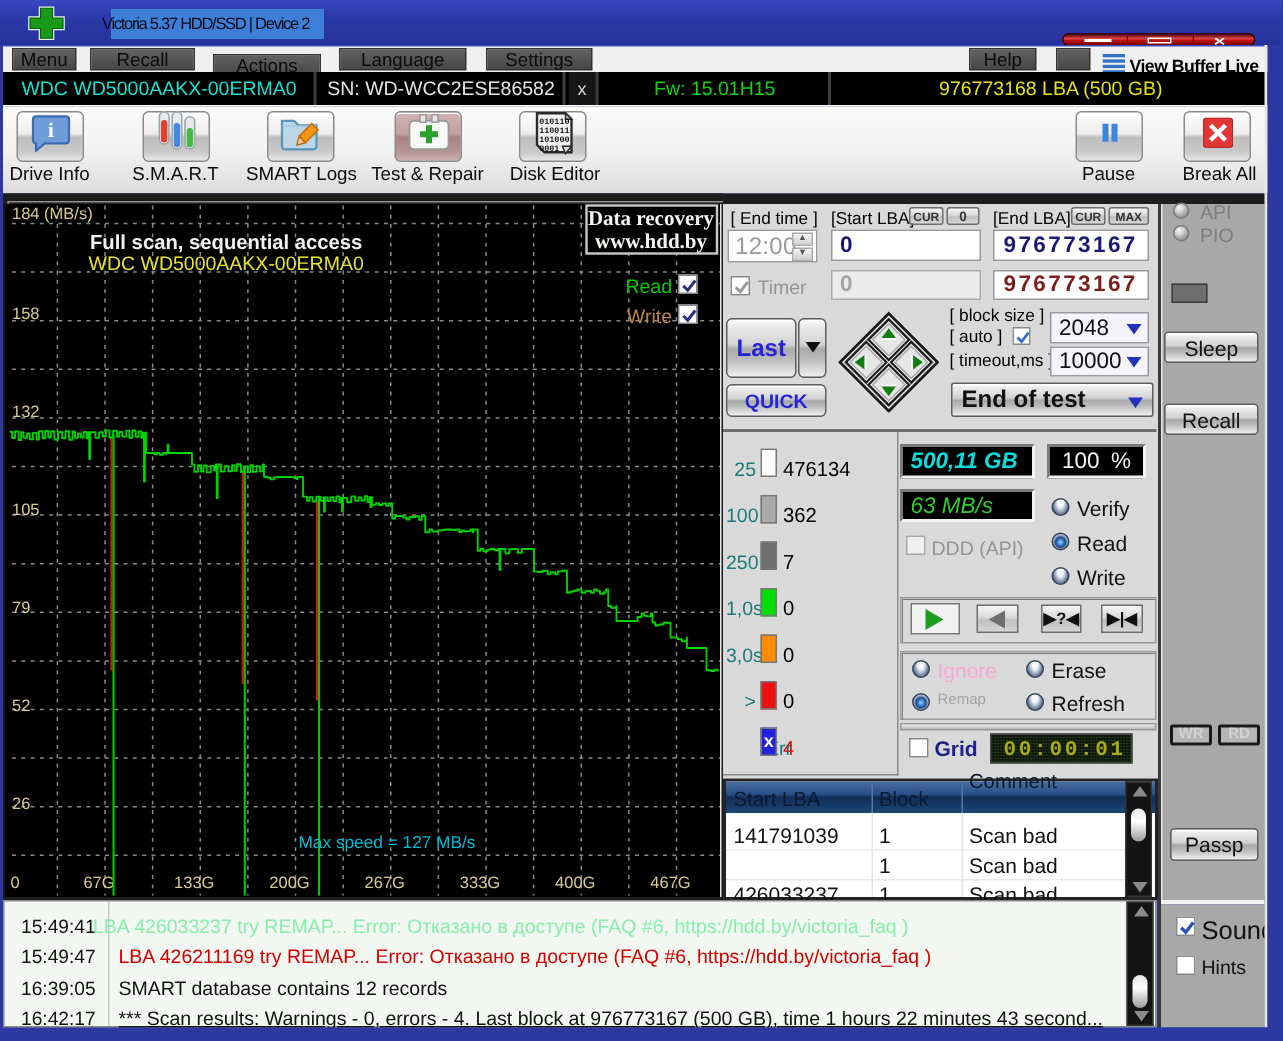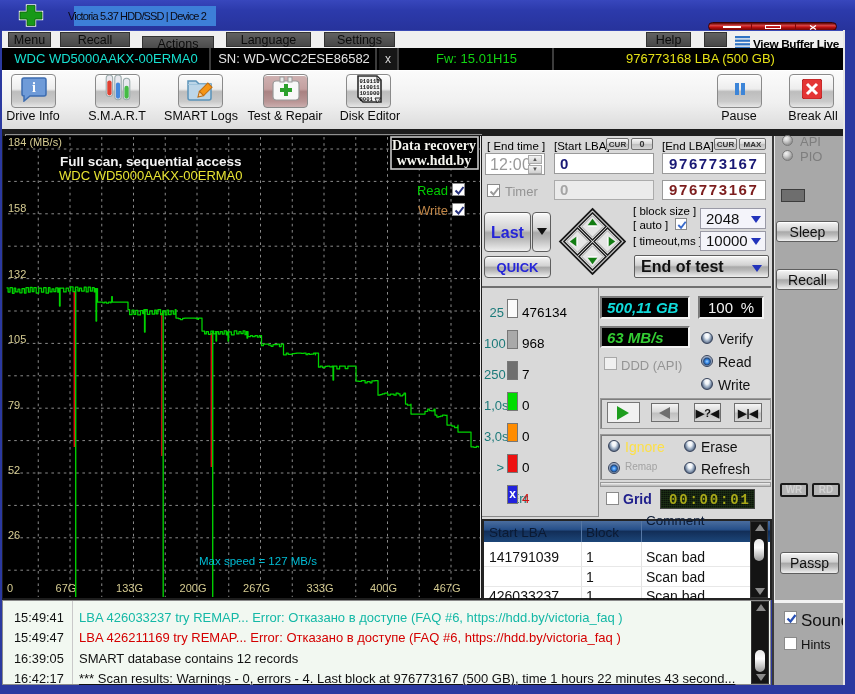--- a/index.html
+++ b/index.html
@@ -300,21 +300,21 @@
   <div style="position:absolute;right:6px;top:9px;width:0;height:0;border-left:5px solid transparent;border-right:5px solid transparent;border-top:7px solid #2233bb;"></div>
   </div>
 
 <div class="abs" style="left:482px;top:286px;width:289px;height:2px;background:#707070;"></div>
 <div class="abs" style="left:482px;top:288px;width:117px;height:229px;background:#d9d9d9;border-right:1px solid #8a8a8a;border-bottom:1px solid #8a8a8a;"></div>
 <div class="abs" style="left:484px;top:305px;width:20px;text-align:right;font-size:13px;color:#1c7a7a;">25</div>
 <div class="abs" style="left:507px;top:299px;width:11px;height:19px;background:#fafafa;border:1px solid #777;"></div>
 <div class="abs" style="left:522px;top:305px;font-size:13.5px;color:#000;">476134</div>
 <div class="abs" style="left:484px;top:336px;width:20px;text-align:right;font-size:13px;color:#1c7a7a;">100</div>
 <div class="abs" style="left:507px;top:330px;width:11px;height:19px;background:#a9a9a9;border:1px solid #777;"></div>
-<div class="abs" style="left:522px;top:336px;font-size:13.5px;color:#000;">968</div>
+<div class="abs" style="left:522px;top:336px;font-size:13.5px;color:#000;">362</div>
 <div class="abs" style="left:484px;top:367px;width:20px;text-align:right;font-size:13px;color:#1c7a7a;">250</div>
 <div class="abs" style="left:507px;top:361px;width:11px;height:19px;background:#6f6f6f;border:1px solid #777;"></div>
 <div class="abs" style="left:522px;top:367px;font-size:13.5px;color:#000;">7</div>
 <div class="abs" style="left:484px;top:398px;width:20px;text-align:right;font-size:13px;color:#1c7a7a;">1,0s</div>
 <div class="abs" style="left:507px;top:392px;width:11px;height:19px;background:#00dd00;border:1px solid #777;"></div>
 <div class="abs" style="left:522px;top:398px;font-size:13.5px;color:#000;">0</div>
 <div class="abs" style="left:484px;top:429px;width:20px;text-align:right;font-size:13px;color:#1c7a7a;">3,0s</div>
 <div class="abs" style="left:507px;top:423px;width:11px;height:19px;background:#ff8c00;border:1px solid #777;"></div>
 <div class="abs" style="left:522px;top:429px;font-size:13.5px;color:#000;">0</div>
 <div class="abs" style="left:484px;top:460px;width:20px;text-align:right;font-size:13px;color:#1c7a7a;">&gt;</div>
@@ -327,21 +327,21 @@
 <div class="abs" style="left:522px;top:491px;font-size:13.5px;color:#cc1111;">4</div>
 
 <div class="lcd" style="left:600px;top:296px;width:90px;height:23px;">
   <div class="abs" style="left:5px;top:1px;font-size:15px;font-weight:bold;font-style:italic;color:#10dbdb;">500,11 GB</div>
   </div>
 <div class="lcd" style="left:698px;top:296px;width:66px;height:23px;border-color:#7b7b7b #f2f2f2 #f2f2f2 #7b7b7b;">
   <div class="abs" style="left:8px;top:1px;font-size:15px;color:#f2f2f2;">100</div>
   <div class="abs" style="right:8px;top:1px;font-size:15px;color:#f2f2f2;">%</div>
   </div>
 <div class="lcd" style="left:600px;top:326px;width:90px;height:22px;">
-  <div class="abs" style="left:5px;top:1px;font-size:15px;font-weight:bold;font-style:italic;color:#33cc33;">63 MB/s</div>
+  <div class="abs" style="left:5px;top:1px;font-size:15px;font-weight:normal;font-style:italic;color:#33cc33;">63 MB/s</div>
   </div>
 <div class="cb" style="left:604px;top:357px;background:#f0f0f0;border-color:#a8a8a8;"></div>
 <div class="abs" style="left:621px;top:358px;font-size:13px;color:#949494;">DDD (API)</div>
 <div class="radio" style="left:701px;top:332px;"></div>
 <div class="abs" style="left:718px;top:331px;font-size:14px;color:#111;">Verify</div>
 <div class="radio sel" style="left:701px;top:355px;"></div>
 <div class="abs" style="left:718px;top:354px;font-size:14px;color:#111;">Read</div>
 <div class="radio" style="left:701px;top:378px;"></div>
 <div class="abs" style="left:718px;top:377px;font-size:14px;color:#111;">Write</div>
 
@@ -350,21 +350,21 @@
   <div class="abs" style="left:9px;top:3px;width:0;height:0;border-top:7px solid transparent;border-bottom:7px solid transparent;border-left:12px solid #1e9e1e;"></div>
   </div>
 <div class="btnflat" style="left:651px;top:403px;width:28px;height:19px;border-radius:0;">
   <div class="abs" style="left:7px;top:3px;width:0;height:0;border-top:6px solid transparent;border-bottom:6px solid transparent;border-right:11px solid #6e6e6e;"></div>
   </div>
 <div class="btnflat" style="left:694px;top:403px;width:27px;height:19px;border-radius:0;font-size:11px;font-weight:bold;color:#111;text-align:center;line-height:18px;">▶?◀</div>
 <div class="btnflat" style="left:734px;top:403px;width:28px;height:19px;border-radius:0;font-size:11px;font-weight:bold;color:#111;text-align:center;line-height:18px;">▶|◀</div>
 
 <div class="abs" style="left:600px;top:434px;width:171px;height:46px;border:1px solid #999;box-shadow:inset 1px 1px 0 #7d7d7d;"></div>
 <div class="radio" style="left:608px;top:440px;"></div>
-<div class="abs" style="left:625px;top:439px;font-size:14px;color:#fde047;text-align:center;">Ignore</div>
+<div class="abs" style="left:625px;top:439px;font-size:14px;color:#f9a8d4;text-align:center;">Ignore</div>
 <div class="radio" style="left:684px;top:440px;"></div>
 <div class="abs" style="left:701px;top:439px;font-size:14px;color:#111;">Erase</div>
 <div class="radio sel" style="left:608px;top:462px;"></div>
 <div class="abs" style="left:625px;top:461px;font-size:10px;color:#a3a3a3;text-align:center;">Remap</div>
 <div class="radio" style="left:684px;top:462px;"></div>
 <div class="abs" style="left:701px;top:461px;font-size:14px;color:#111;">Refresh</div>
 
 <div class="abs" style="left:600px;top:482px;width:171px;height:5px;background:linear-gradient(180deg,#f2f2f2,#b5b5b5);border:1px solid #999;"></div>
 
 <div class="cb" style="left:606px;top:492px;"></div>
@@ -398,21 +398,21 @@
 
 <div class="abs" style="left:750px;top:521px;width:18px;height:77px;background:#141414;border:1px solid #333;">
   <div class="abs" style="left:4px;top:2px;width:0;height:0;border-left:5px solid transparent;border-right:5px solid transparent;border-bottom:7px solid #8a8a8a;"></div>
   <div class="abs" style="left:4px;bottom:2px;width:0;height:0;border-left:5px solid transparent;border-right:5px solid transparent;border-top:7px solid #8a8a8a;"></div>
   <div class="abs" style="left:3px;top:17px;width:10px;height:22px;border-radius:5px;background:linear-gradient(180deg,#e8e8e8,#fdfdfd 40%,#9a9a9a);"></div>
   </div>
 
 <div class="abs" style="left:2px;top:600px;width:769px;height:85px;background:#f2f8f1;border:1px solid #8a8a8a;"></div>
 <div class="abs" style="left:72px;top:601px;width:1px;height:83px;background:#c9c9c9;"></div>
 <div class="abs" style="left:14px;top:610px;width:50px;font-size:12.8px;color:#111;">15:49:41</div>
-<div class="abs" style="left:79px;top:610px;width:668px;font-size:13px;color:#14b8a6;white-space:nowrap;overflow:hidden;">LBA 426033237 try REMAP... Error: Отказано в доступе (FAQ #6, https://hdd.by/victoria_faq )</div>
+<div class="abs" style="left:62px;top:610px;width:668px;font-size:13px;color:#86efac;white-space:nowrap;overflow:hidden;">LBA 426033237 try REMAP... Error: Отказано в доступе (FAQ #6, https://hdd.by/victoria_faq )</div>
 <div class="abs" style="left:14px;top:630px;width:50px;font-size:12.8px;color:#111;">15:49:47</div>
 <div class="abs" style="left:79px;top:630px;width:668px;font-size:13px;color:#d40000;white-space:nowrap;overflow:hidden;">LBA 426211169 try REMAP... Error: Отказано в доступе (FAQ #6, https://hdd.by/victoria_faq )</div>
 <div class="abs" style="left:14px;top:651px;width:50px;font-size:12.8px;color:#111;">16:39:05</div>
 <div class="abs" style="left:79px;top:651px;width:668px;font-size:13px;color:#111;white-space:nowrap;overflow:hidden;">SMART database contains 12 records</div>
 <div class="abs" style="left:14px;top:671px;width:50px;font-size:12.8px;color:#111;">16:42:17</div>
 <div class="abs" style="left:79px;top:671px;width:668px;font-size:13px;color:#111;white-space:nowrap;overflow:hidden;text-decoration:underline;">*** Scan results: Warnings - 0, errors - 4. Last block at 976773167 (500 GB), time 1 hours 22 minutes 43 second...</div>
 
 <div class="abs" style="left:751px;top:601px;width:18px;height:83px;background:#141414;border:1px solid #333;">
   <div class="abs" style="left:4px;top:2px;width:0;height:0;border-left:5px solid transparent;border-right:5px solid transparent;border-bottom:7px solid #8a8a8a;"></div>
   <div class="abs" style="left:4px;bottom:2px;width:0;height:0;border-left:5px solid transparent;border-right:5px solid transparent;border-top:7px solid #8a8a8a;"></div>

